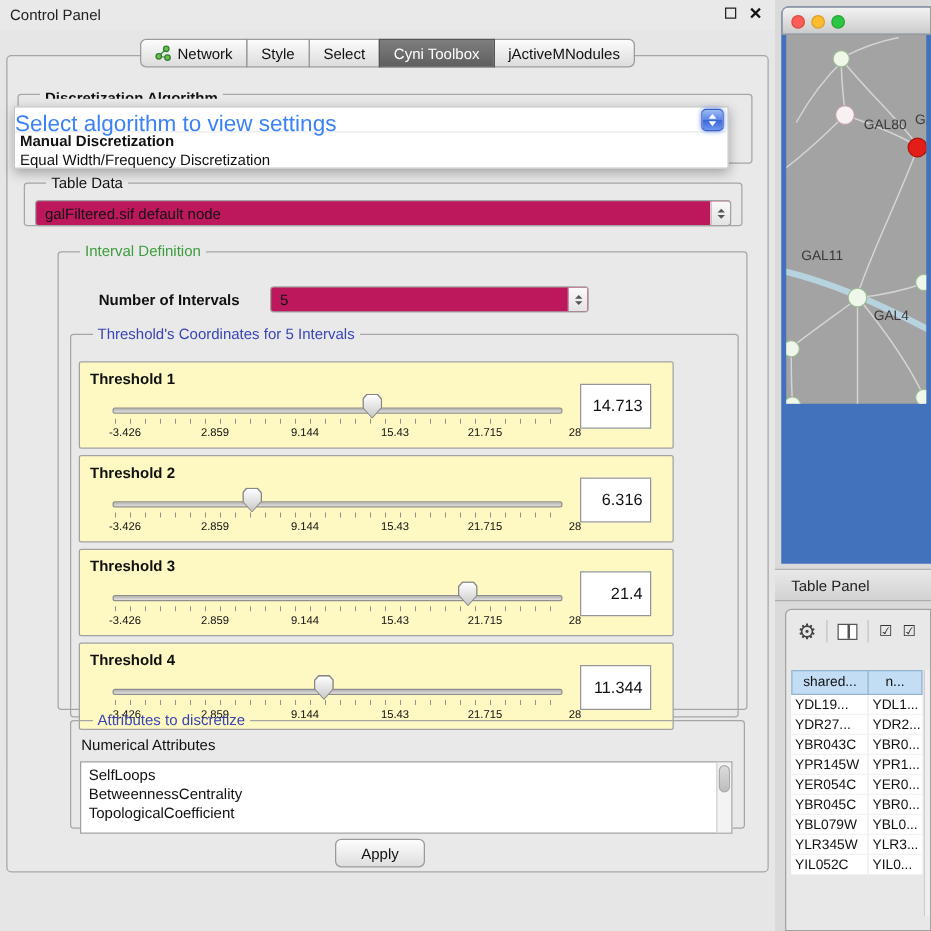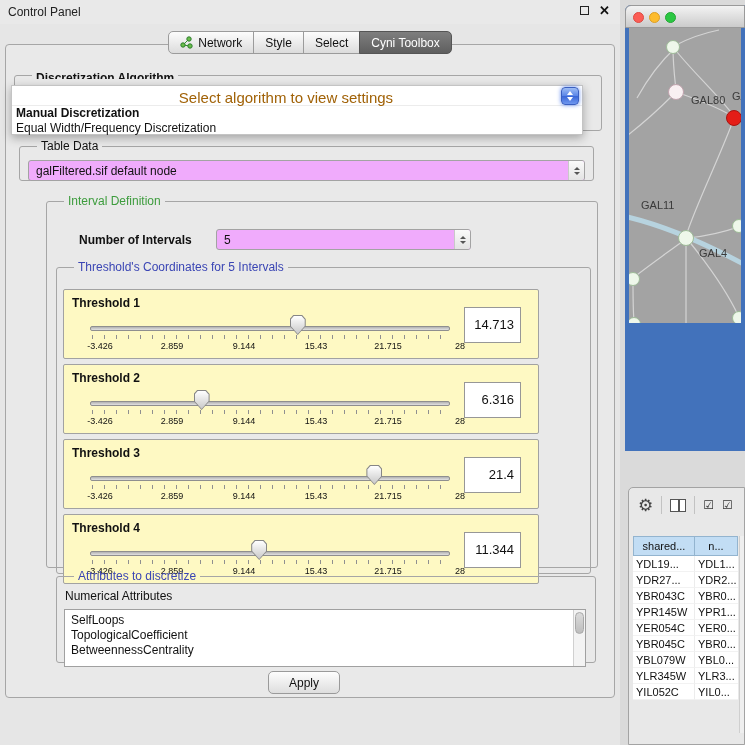--- a/index.html
+++ b/index.html
@@ -33,32 +33,32 @@
   .legend-blue{color:#3a45b4}
   .clip-half{display:block;height:8px;overflow:hidden}
 
   
   #disc-fieldset{left:8px;top:26px;width:588px;height:60px}
 
   
   #algo-overlay{position:absolute;left:5px;top:40px;width:572px;height:50px;background:#fff;border:1px solid #c4c4c4;
                 box-shadow:0 3px 9px rgba(0,0,0,.30);z-index:30}
   .combo-display{position:relative;height:20px;border-bottom:1px solid #ececec}
-  .combo-placeholder{position:absolute;left:0;right:22px;top:3px;text-align:center;color:#a16207;font-size:15px}
+  .combo-placeholder{position:absolute;left:0;right:22px;top:3px;color:#3b82f6;font-size:18px}
   .blue-stepper{position:absolute;right:3px;top:1px;width:18px;height:18px;border-radius:4px;border:1px solid #3a5fc0;
                 background:linear-gradient(#9dbcf4 0%,#5b86e8 48%,#3a67d8 52%,#6f97ef 100%);
                 box-shadow:0 0 4px rgba(70,120,240,.85);display:flex;flex-direction:column;align-items:center;justify-content:center;gap:2px}
   .arr-up{width:0;height:0;border-left:3.5px solid transparent;border-right:3.5px solid transparent;border-bottom:4px solid #fff}
   .arr-dn{width:0;height:0;border-left:3.5px solid transparent;border-right:3.5px solid transparent;border-top:4px solid #fff}
   .combo-option{height:15px;line-height:15px;padding-left:4px;font-size:12px;color:#111}
   .combo-option.bold{font-weight:bold}
 
   
   #td-fieldset{left:13px;top:94px;width:575px;height:42px}
-  .combobox{position:relative;background:#f0abfc;border:1px solid #a3a3a3;border-radius:3px;height:21px}
+  .combobox{position:relative;background:#be185d;border:1px solid #a3a3a3;border-radius:3px;height:21px}
   .combobox .cb-text{position:absolute;left:7px;top:3px;font-size:12px;white-space:nowrap;overflow:hidden;right:20px}
   .cb-stepper{position:absolute;right:0;top:0;bottom:0;width:16px;border-left:1px solid #c9c9c9;
               display:flex;flex-direction:column;align-items:center;justify-content:center;gap:2px;background:linear-gradient(#fafafa,#e3e3e3);border-radius:0 2px 2px 0}
   .cb-stepper .arr-up{border-bottom-color:#555;border-left-width:3px;border-right-width:3px;border-bottom-width:3.5px}
   .cb-stepper .arr-dn{border-top-color:#555;border-left-width:3px;border-right-width:3px;border-top-width:3.5px}
   #td-combo{position:absolute;left:8px;top:7px;width:557px}
 
   
   #interval-fieldset{left:40px;top:149px;width:552px;height:374px}
   #num-label{position:absolute;left:32px;top:25px;font-weight:bold}
@@ -154,20 +154,23 @@
       </div>
       <div class="tab">
         <span>Style</span>
       </div>
       <div class="tab">
         <span>Select</span>
       </div>
       <div class="tab selected">
         <span>Cyni Toolbox</span>
       </div>
+      <div class="tab">
+        <span>jActiveMNodules</span>
+      </div>
     </div>
 
     <div class="cp-body">
 
       <fieldset id="disc-fieldset">
         <legend class="legend-bold">
           <span class="clip-half">Discretization Algorithm</span>
         </legend>
       </fieldset>
 
@@ -289,22 +292,22 @@
             <div class="value-box">11.344</div>
           </div>
         </fieldset>
       </fieldset>
 
       <fieldset id="attrs-fieldset">
         <legend class="legend-blue">Attributes to discretize</legend>
         <span id="attrs-subtitle">Numerical Attributes</span>
         <div class="listbox">
           <div class="list-item">SelfLoops</div>
+          <div class="list-item">BetweennessCentrality</div>
           <div class="list-item">TopologicalCoefficient</div>
-          <div class="list-item">BetweennessCentrality</div>
           <div class="list-scrollbar">
             <div class="list-scroll-thumb"></div>
           </div>
         </div>
       </fieldset>
 
       <button class="apply-btn">Apply</button>
     </div>
 
   </div>
@@ -350,20 +353,23 @@
 
       <div class="net-label" style="left:62px;top:66px">GAL80</div>
       <div class="net-label" style="left:103px;top:62px">GA</div>
       <div class="net-label" style="left:12px;top:171px">GAL11</div>
       <div class="net-label" style="left:70px;top:219px">GAL4</div>
       <div class="net-label" style="left:0px;top:307px">GCY1</div>
       <div class="net-label" style="left:64px;top:366px">HAP2</div>
     </div>
   </div>
 
+  <div id="tp-header">
+    <span>Table Panel</span>
+  </div>
 
   <div id="table-window">
     <div class="tp-toolbar">
       <span class="gear">⚙</span>
       <span class="tb-sep"></span>
       <span class="icon-table"></span>
       <span class="tb-sep"></span>
       <span class="cbx">☑</span>
       <span class="cbx">☑</span>
     </div>

